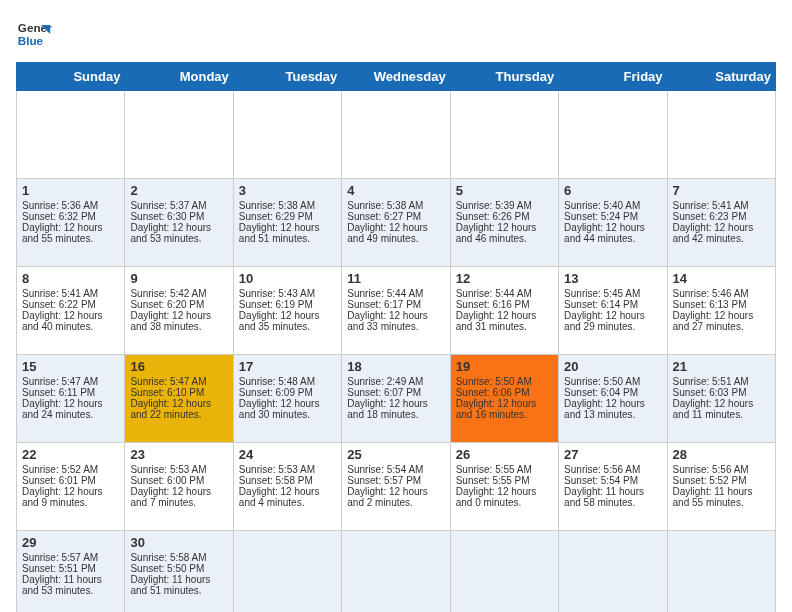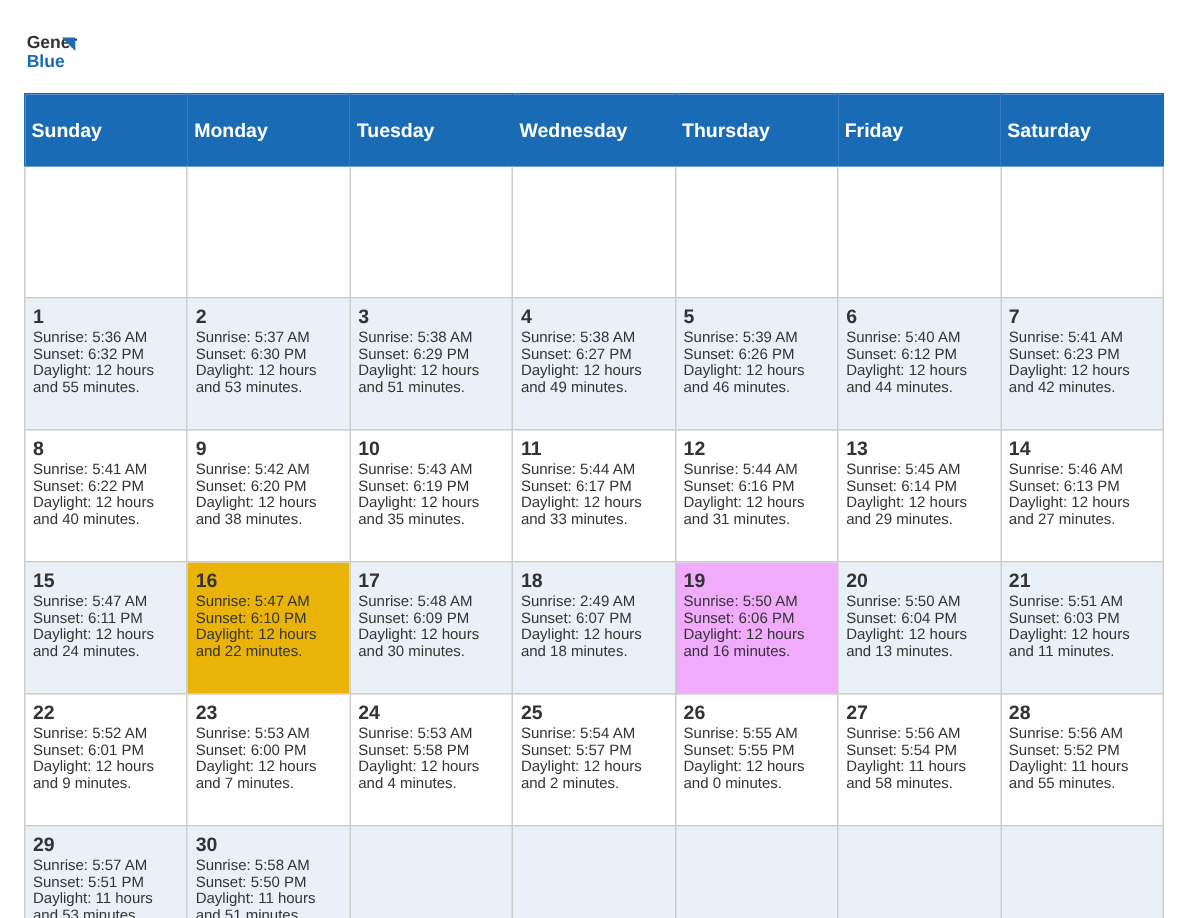--- a/index.html
+++ b/index.html
@@ -40,22 +40,22 @@
     table {
       width: 100%;
       border-collapse: collapse;
       table-layout: fixed;
     }
     thead th {
       background: #1a6bb5;
       color: #fff;
       font-size: 13px;
       font-weight: bold;
-      padding: 16px 4px;
-      text-align: left;
+      padding: 6px 4px;
+      text-align: right;
       border: 1px solid #1a6bb5;
     }
     td {
       vertical-align: top;
       border: 1px solid #ccc;
       padding: 4px 5px;
       font-size: 10px;
       color: #333;
       background: #fff;
       height: 88px;
@@ -141,21 +141,21 @@
         <td style="background: rgb(234, 240, 248);">
           <span class="day-num">5</span>
           <div>Sunrise: 5:39 AM</div>
           <div>Sunset: 6:26 PM</div>
           <div>Daylight: 12 hours</div>
           <div>and 46 minutes.</div>
         </td>
         <td style="background: rgb(234, 240, 248);">
           <span class="day-num">6</span>
           <div>Sunrise: 5:40 AM</div>
-          <div>Sunset: 6:12 PM</div>
+          <div>Sunset: 5:24 PM</div>
           <div>Daylight: 12 hours</div>
           <div>and 44 minutes.</div>
         </td>
         <td style="background: rgb(234, 240, 248);">
           <span class="day-num">7</span>
           <div>Sunrise: 5:41 AM</div>
           <div>Sunset: 6:23 PM</div>
           <div>Daylight: 12 hours</div>
           <div>and 42 minutes.</div>
         </td>
@@ -233,21 +233,21 @@
           <div>Daylight: 12 hours</div>
           <div>and 30 minutes.</div>
         </td>
         <td style="background: rgb(234, 240, 248); margin-left: 48px;">
           <span class="day-num">18</span>
           <div>Sunrise: 2:49 AM</div>
           <div>Sunset: 6:07 PM</div>
           <div>Daylight: 12 hours</div>
           <div>and 18 minutes.</div>
         </td>
-        <td style="background: #f0abfc; margin-top: 47px;">
+        <td style="background: #f97316; margin-top: 47px;">
           <span class="day-num">19</span>
           <div>Sunrise: 5:50 AM</div>
           <div>Sunset: 6:06 PM</div>
           <div>Daylight: 12 hours</div>
           <div>and 16 minutes.</div>
         </td>
         <td style="background: rgb(234, 240, 248);">
           <span class="day-num">20</span>
           <div>Sunrise: 5:50 AM</div>
           <div>Sunset: 6:04 PM</div>

